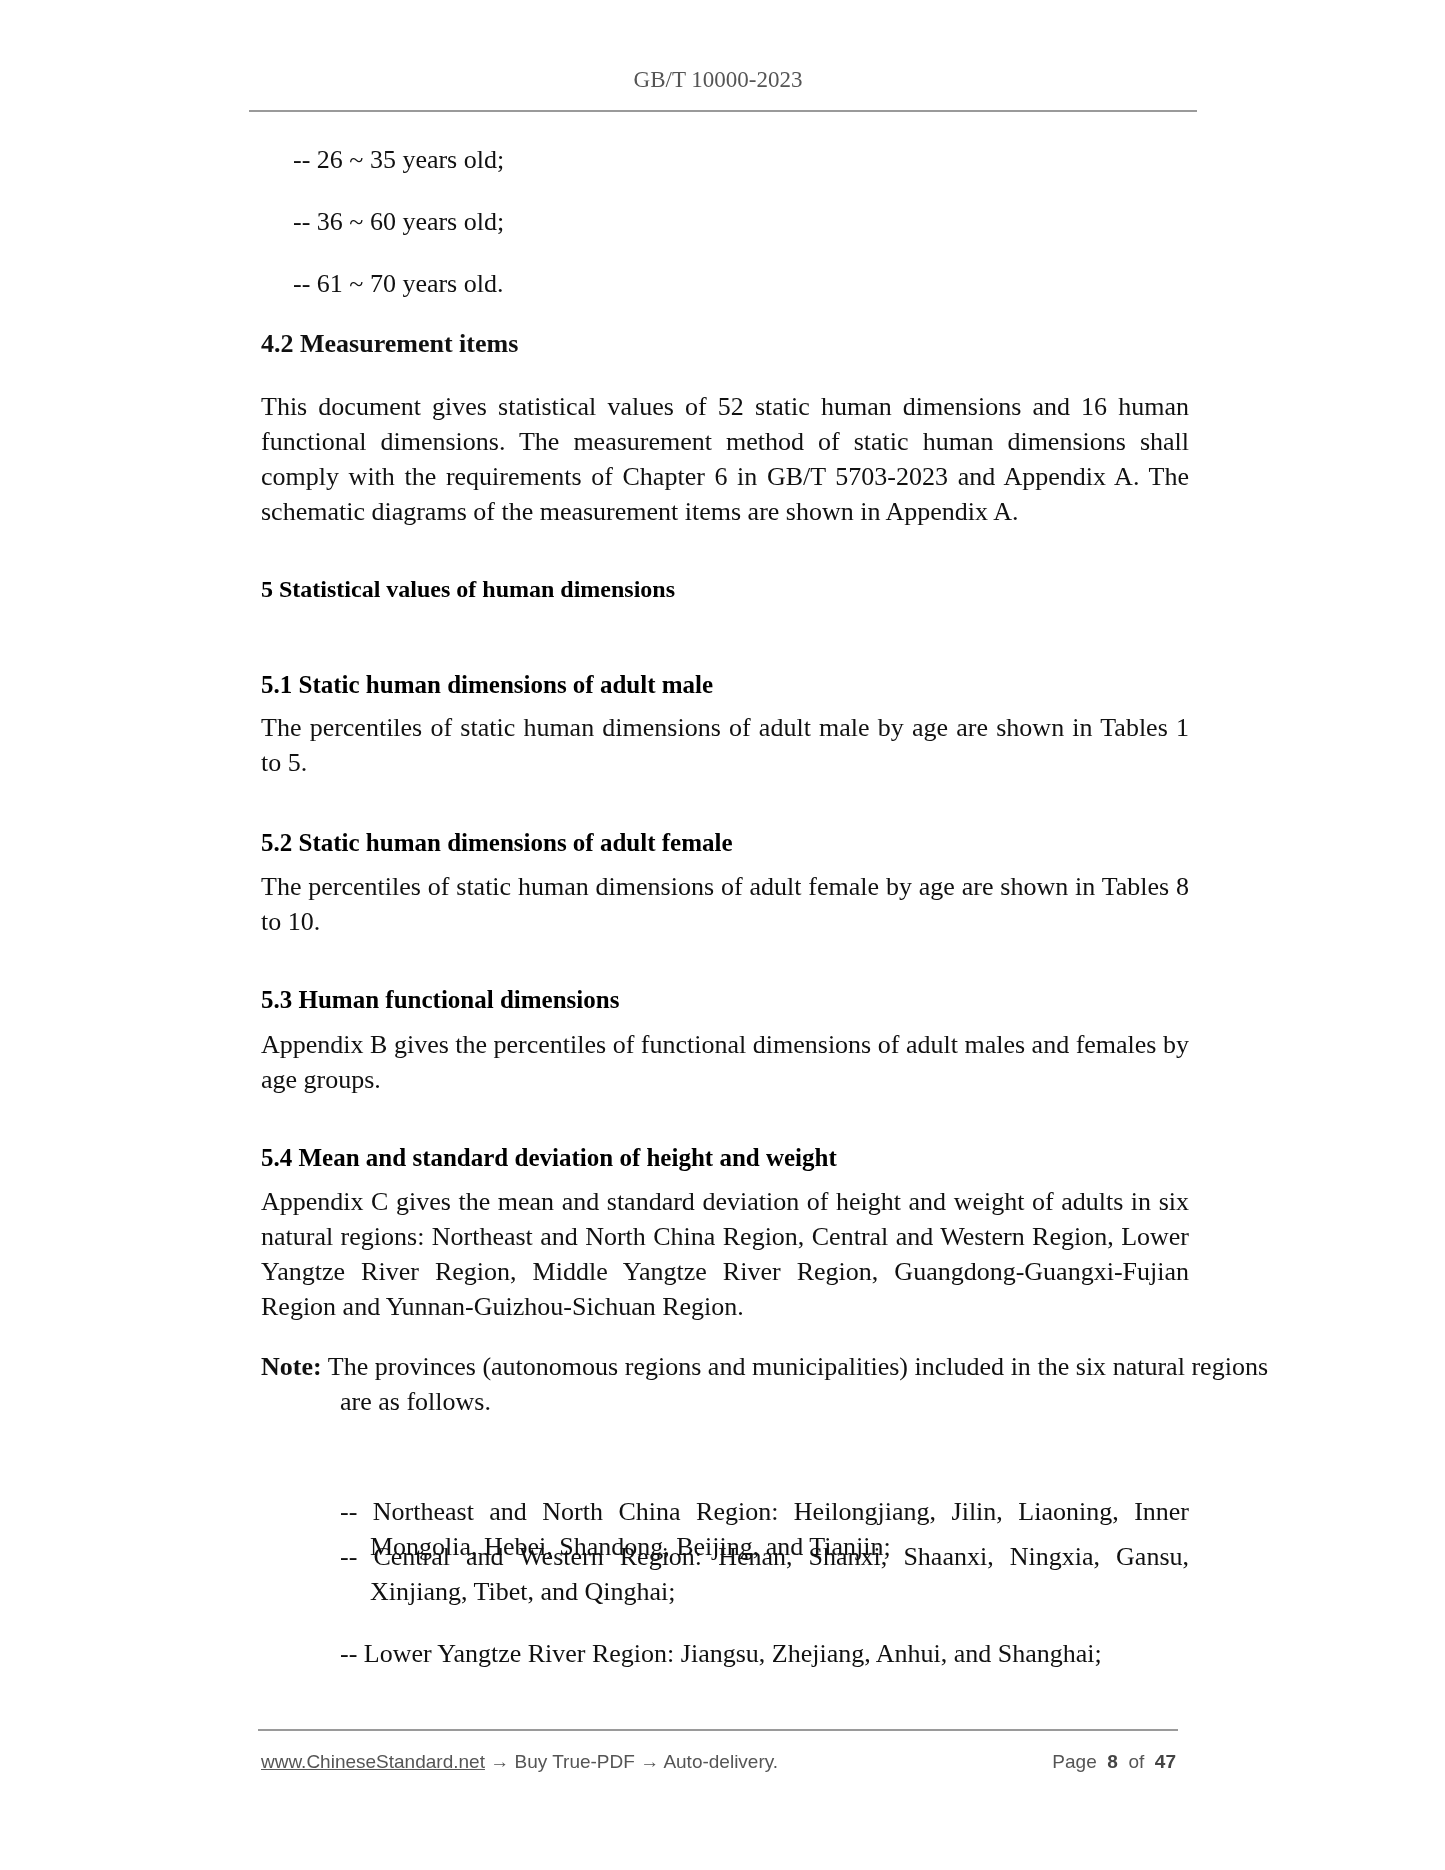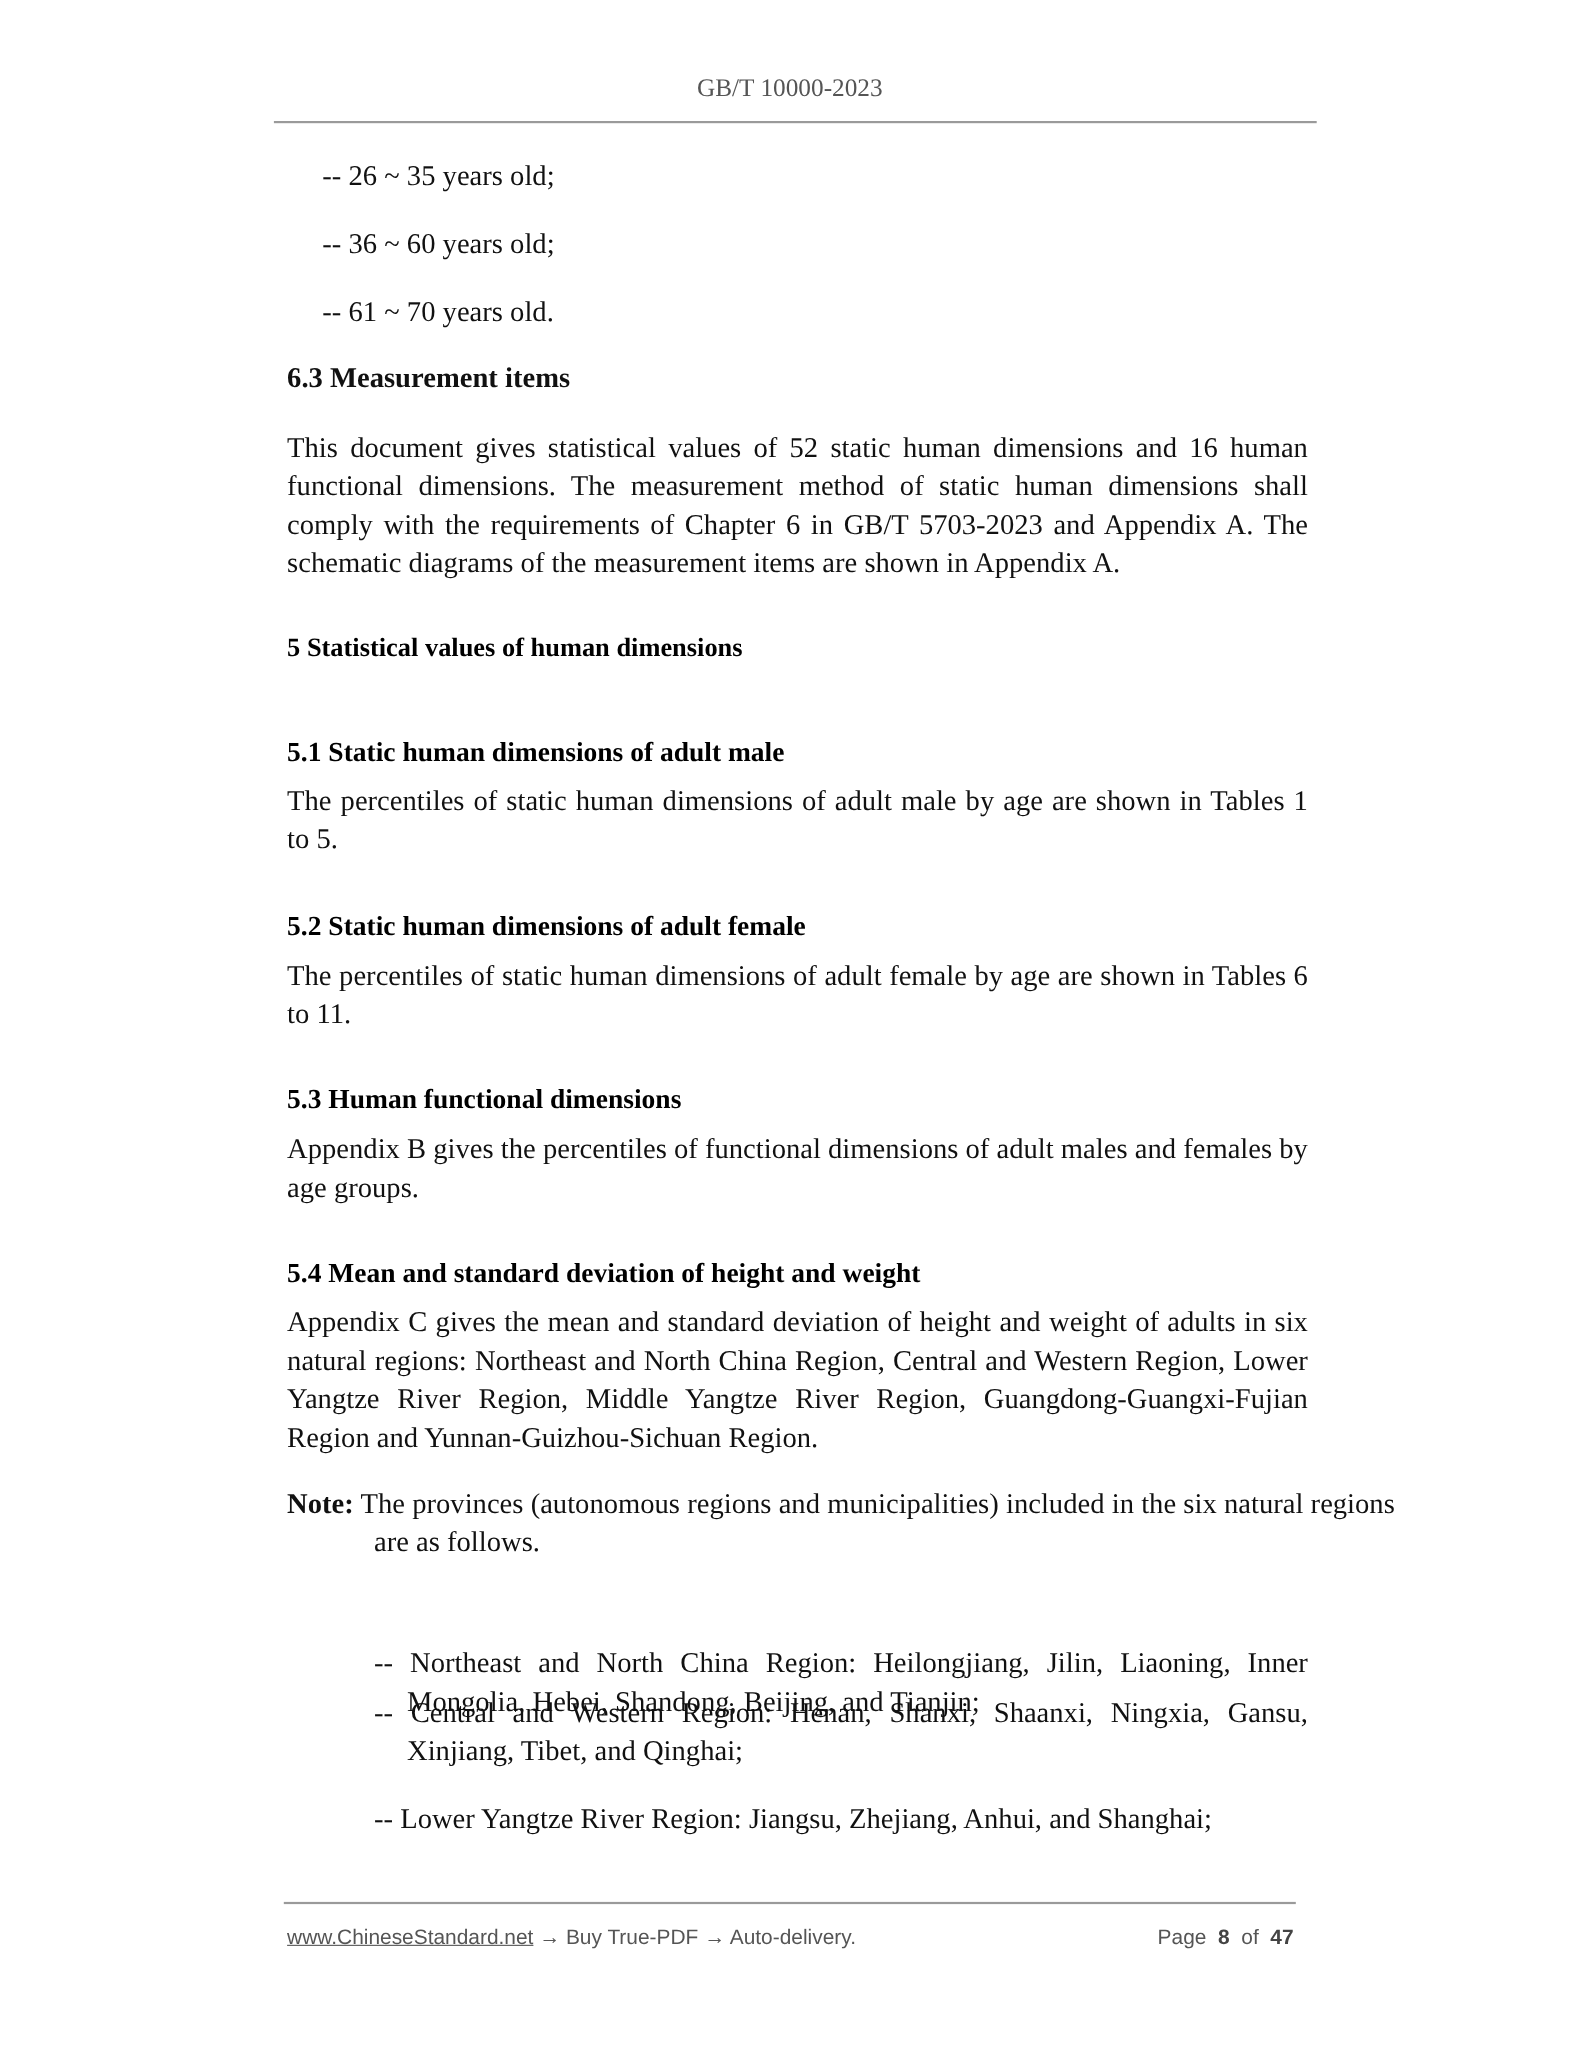--- a/index.html
+++ b/index.html
@@ -33,30 +33,30 @@
 
 <div class="abs hdr-text">
   <span>GB/T 10000-2023</span>
 </div>
 <div class="abs rule" style="left:249px; top:110px; width:948px;"></div>
 
 <div class="abs body-text list-age" style="top:142px;">-- 26 ~ 35 years old;</div>
 <div class="abs body-text list-age" style="top:204px;">-- 36 ~ 60 years old;</div>
 <div class="abs body-text list-age" style="top:266px;">-- 61 ~ 70 years old.</div>
 
-<div class="abs body-text bold col" style="top:326px;">6.3 Measurement items</div>
+<div class="abs body-text bold col" style="top:326px;">4.2 Measurement items</div>
 <div class="abs body-text justify col" style="top:389px;">This document gives statistical values of 52 static human dimensions and 16 human functional dimensions. The measurement method of static human dimensions shall comply with the requirements of Chapter 6 in GB/T 5703-2023 and Appendix A. The schematic diagrams of the measurement items are shown in Appendix A.</div>
 
 <div class="abs h1 col" style="top:569px;">5 Statistical values of human dimensions</div>
 
 <div class="abs h2 col" style="top:649px;">5.1 Static human dimensions of adult male</div>
 <div class="abs body-text justify col" style="top:710px;">The percentiles of static human dimensions of adult male by age are shown in Tables 1 to 5.</div>
 
 <div class="abs h2 col" style="top:807px;">5.2 Static human dimensions of adult female</div>
-<div class="abs body-text justify col" style="top:869px;">The percentiles of static human dimensions of adult female by age are shown in Tables 6 to 11.</div>
+<div class="abs body-text justify col" style="top:869px;">The percentiles of static human dimensions of adult female by age are shown in Tables 8 to 10.</div>
 
 <div class="abs h2 col" style="top:964px;">5.3 Human functional dimensions</div>
 <div class="abs body-text justify col" style="top:1027px;">Appendix B gives the percentiles of functional dimensions of adult males and females by age groups.</div>
 
 <div class="abs h2 col" style="top:1122px;">5.4 Mean and standard deviation of height and weight</div>
 <div class="abs body-text justify col" style="top:1184px;">Appendix C gives the mean and standard deviation of height and weight of adults in six natural regions: Northeast and North China Region, Central and Western Region, Lower Yangtze River Region, Middle Yangtze River Region, Guangdong-Guangxi-Fujian Region and Yunnan-Guizhou-Sichuan Region.</div>
 
 <div class="abs body-text note note-block" style="top:1349px;"><span class="note-label">Note:</span> <span>The provinces (autonomous regions and municipalities) included in the six natural regions are as follows.</span></div>
 
 <div class="abs body-text region" style="top:1494px;">-- Northeast and North China Region: Heilongjiang, Jilin, Liaoning, Inner Mongolia, Hebei, Shandong, Beijing, and Tianjin;</div>

